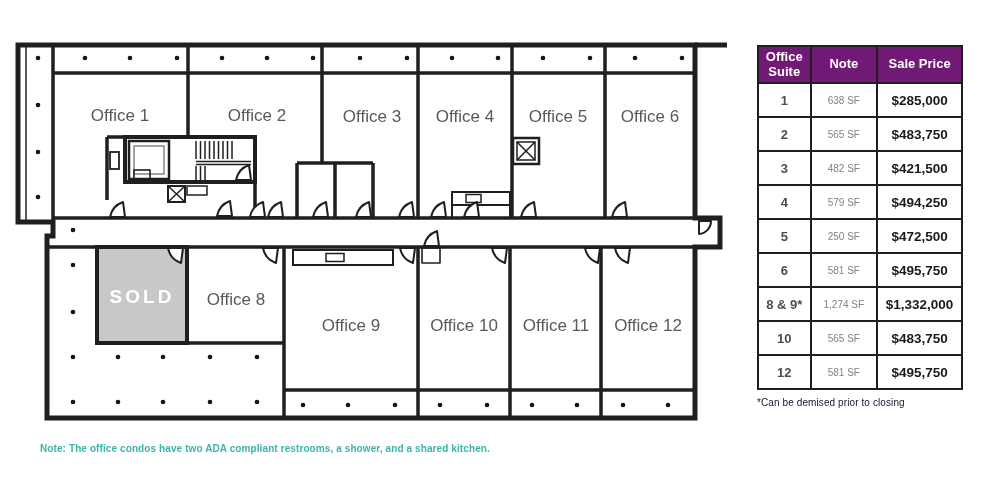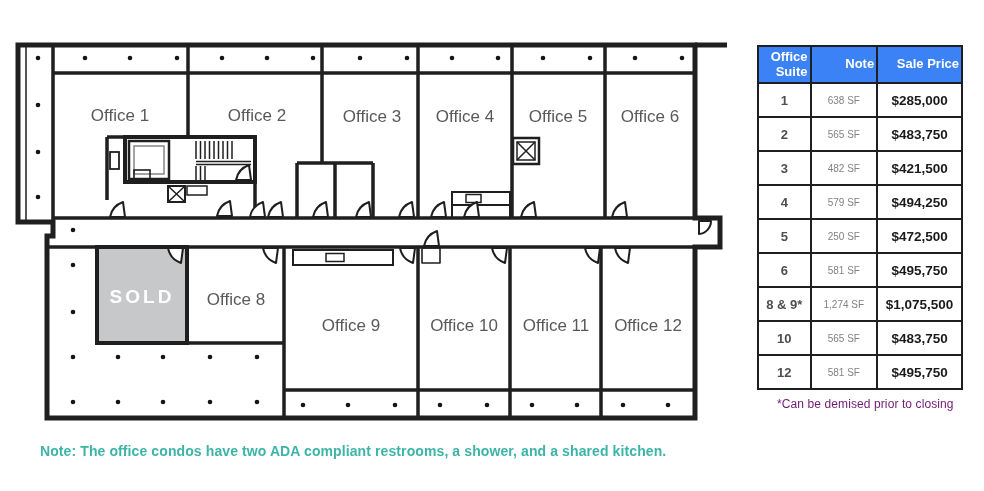--- a/index.html
+++ b/index.html
@@ -5,42 +5,42 @@
   html,body{margin:0;padding:0;}
   body{
     width:984px;height:491px;position:relative;background:#ffffff;
     font-family:"Liberation Sans",sans-serif;overflow:hidden;
   }
   .plan{position:absolute;left:10px;top:35px;text-align:right;}
   .plan svg{display:block;}
 
   .note{
     position:absolute;left:40px;top:443px;
-    font-size:14px;font-weight:bold;color:#3cb4a7;letter-spacing:.1px;
+    font-size:10px;font-weight:bold;color:#3cb4a7;letter-spacing:.1px;
   }
 
   .panel{position:absolute;left:757px;top:45px;width:208px;}
   table.pricing{border-collapse:collapse;table-layout:fixed;width:206px;}
   table.pricing th, table.pricing td{
     border:2px solid #1f1f1f;text-align:center;vertical-align:middle;
     padding:0 2px;overflow:hidden;
   }
   table.pricing th{
-    background:#3b82f6;color:#ffffff;font-size:13px;font-weight:bold;
-    height:35px;line-height:1.15;text-align:right;
+    background:#701a75;color:#ffffff;font-size:13px;font-weight:bold;
+    height:35px;line-height:1.15;
   }
   table.pricing td{height:32px;}
   .col-suite{width:52px;}
   .col-size{width:66px;}
   .col-price{width:84px;}
   td.suite{font-size:13px;font-weight:bold;color:#4d4e50;}
   td.size{font-size:10px;color:#808285;}
   td.price{font-size:13.5px;font-weight:bold;color:#1a1a1a;}
   .footnote{
-    margin-top:7px;font-size:12px;color:#701a75;letter-spacing:.1px;margin-left:20px;
+    margin-top:7px;font-size:10px;color:#0f172a;letter-spacing:.1px;
   }
 </style>
 </head>
 <body>
 
 <div class="plan">
 <svg width="730" height="395" viewBox="10 35 730 395" xmlns="http://www.w3.org/2000/svg">
   <defs>
     <path id="door" d="M0 0 Q2 -11 13 -15 L15 0 Z"></path>
   </defs>
@@ -249,21 +249,21 @@
         <td class="price">$472,500</td>
       </tr>
       <tr>
         <td class="suite">6</td>
         <td class="size">581 SF</td>
         <td class="price">$495,750</td>
       </tr>
       <tr>
         <td class="suite">8 &amp; 9*</td>
         <td class="size">1,274 SF</td>
-        <td class="price">$1,075,500</td>
+        <td class="price">$1,332,000</td>
       </tr>
       <tr>
         <td class="suite">10</td>
         <td class="size">565 SF</td>
         <td class="price">$483,750</td>
       </tr>
       <tr>
         <td class="suite">12</td>
         <td class="size">581 SF</td>
         <td class="price">$495,750</td>

